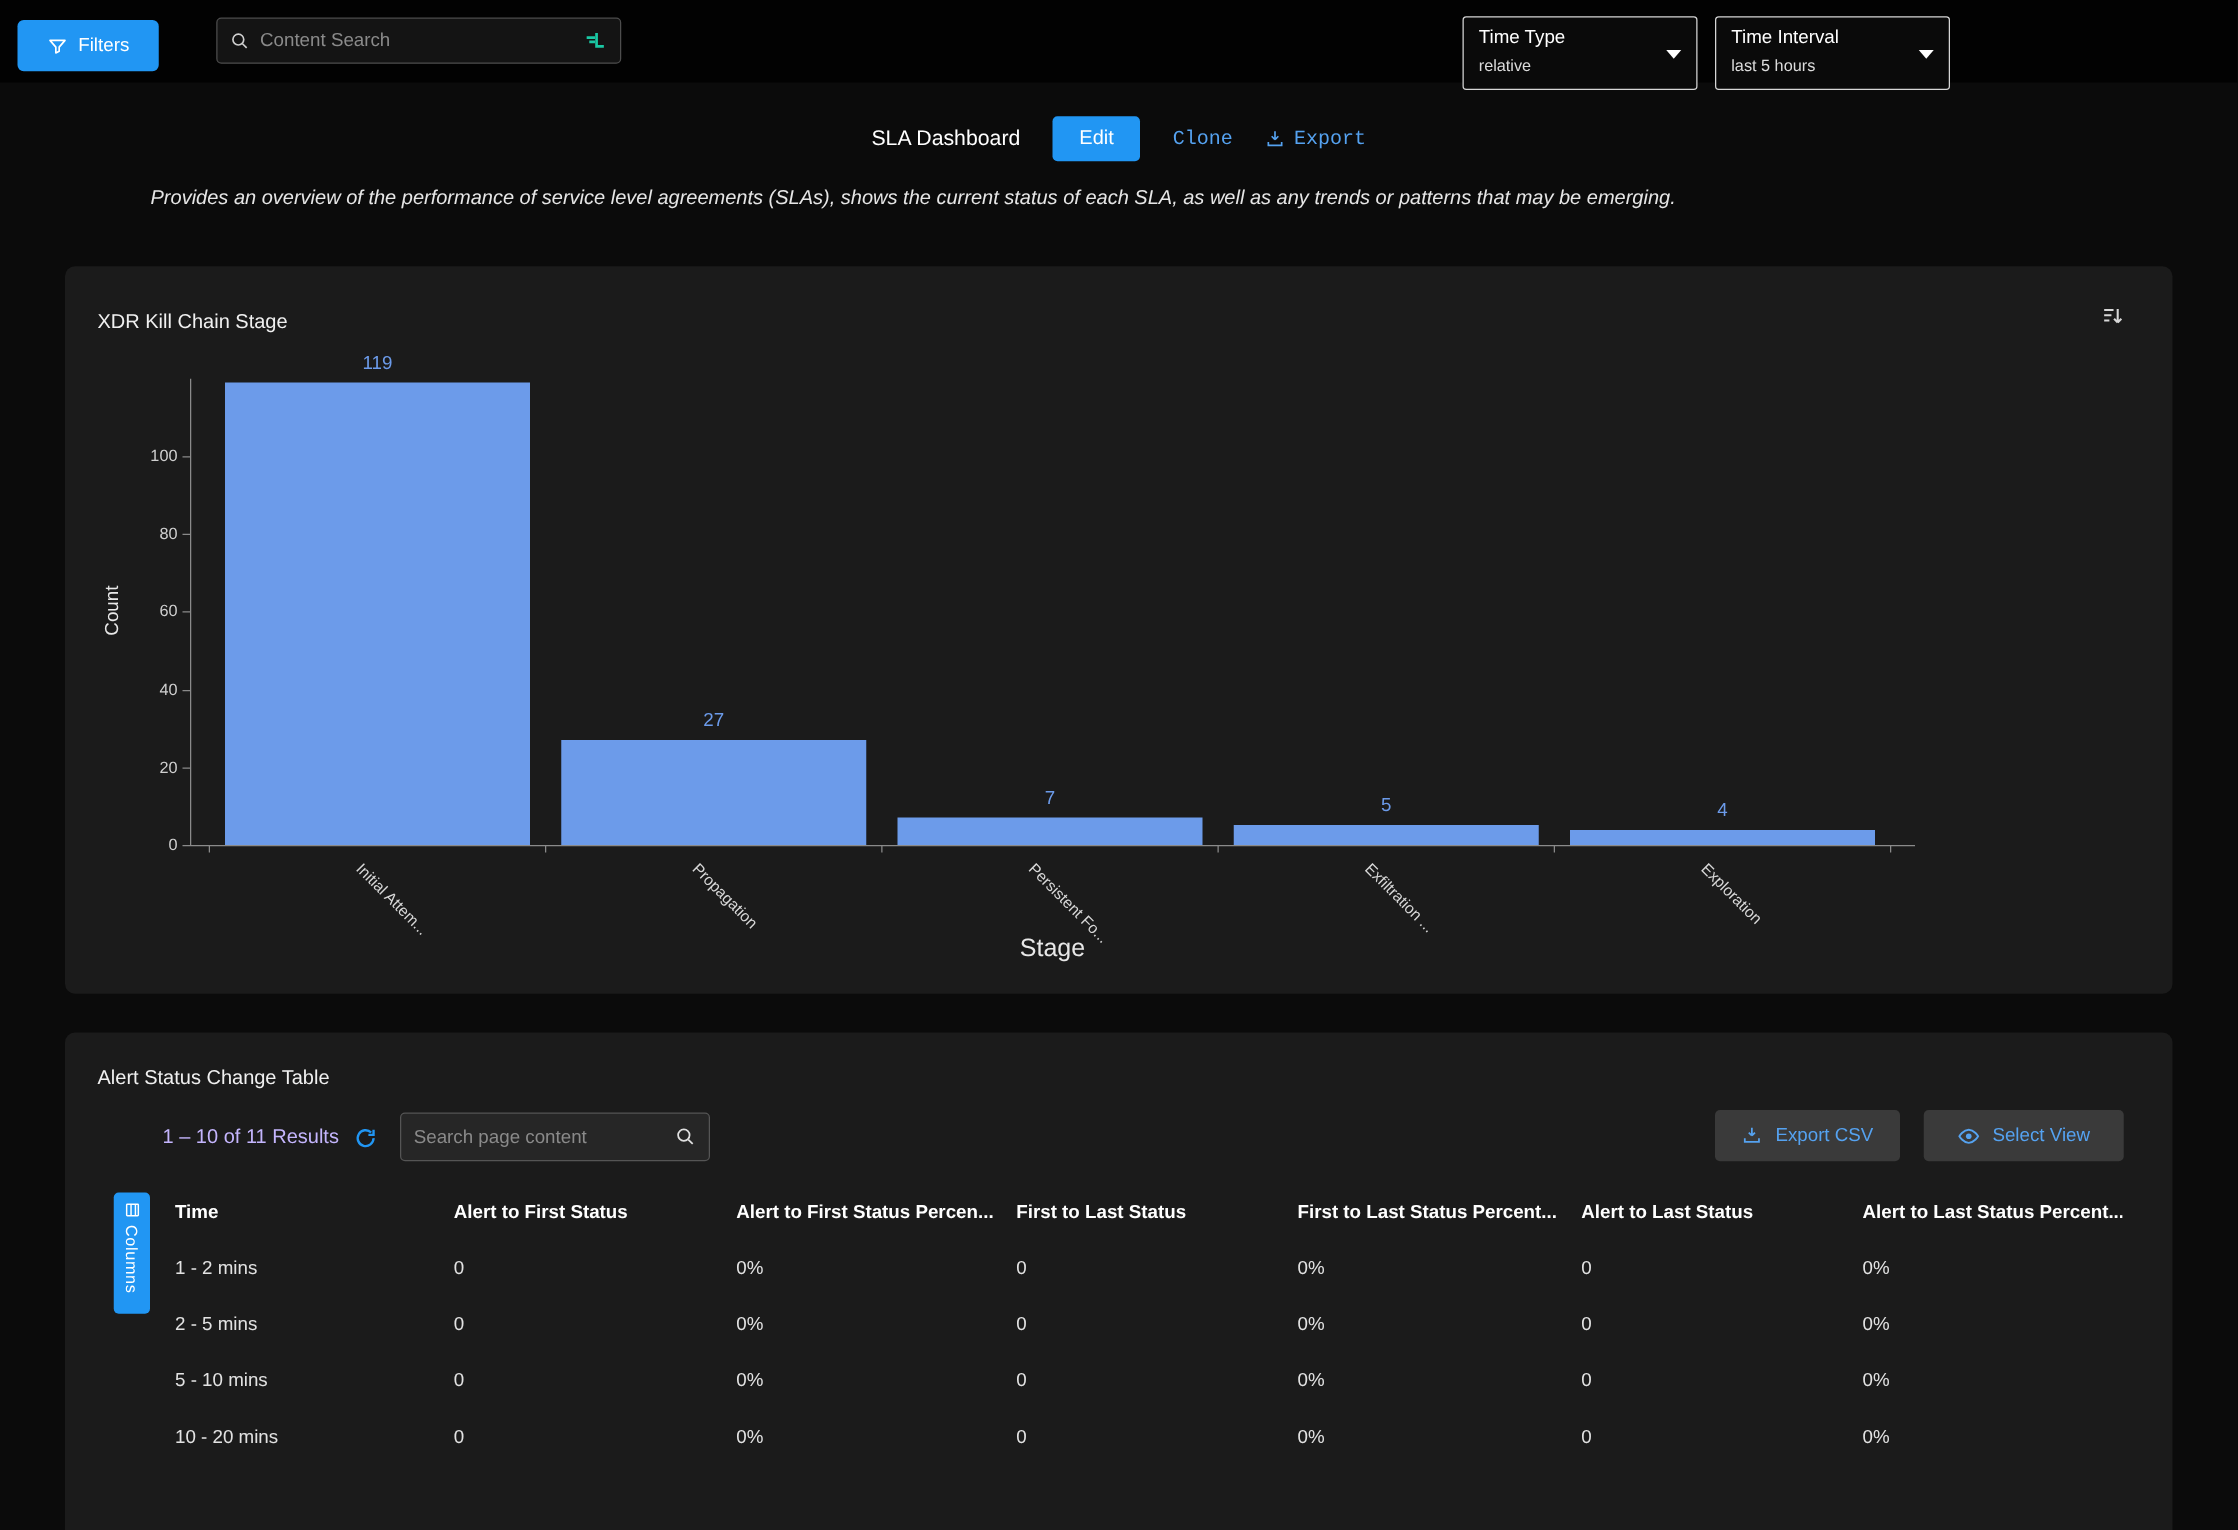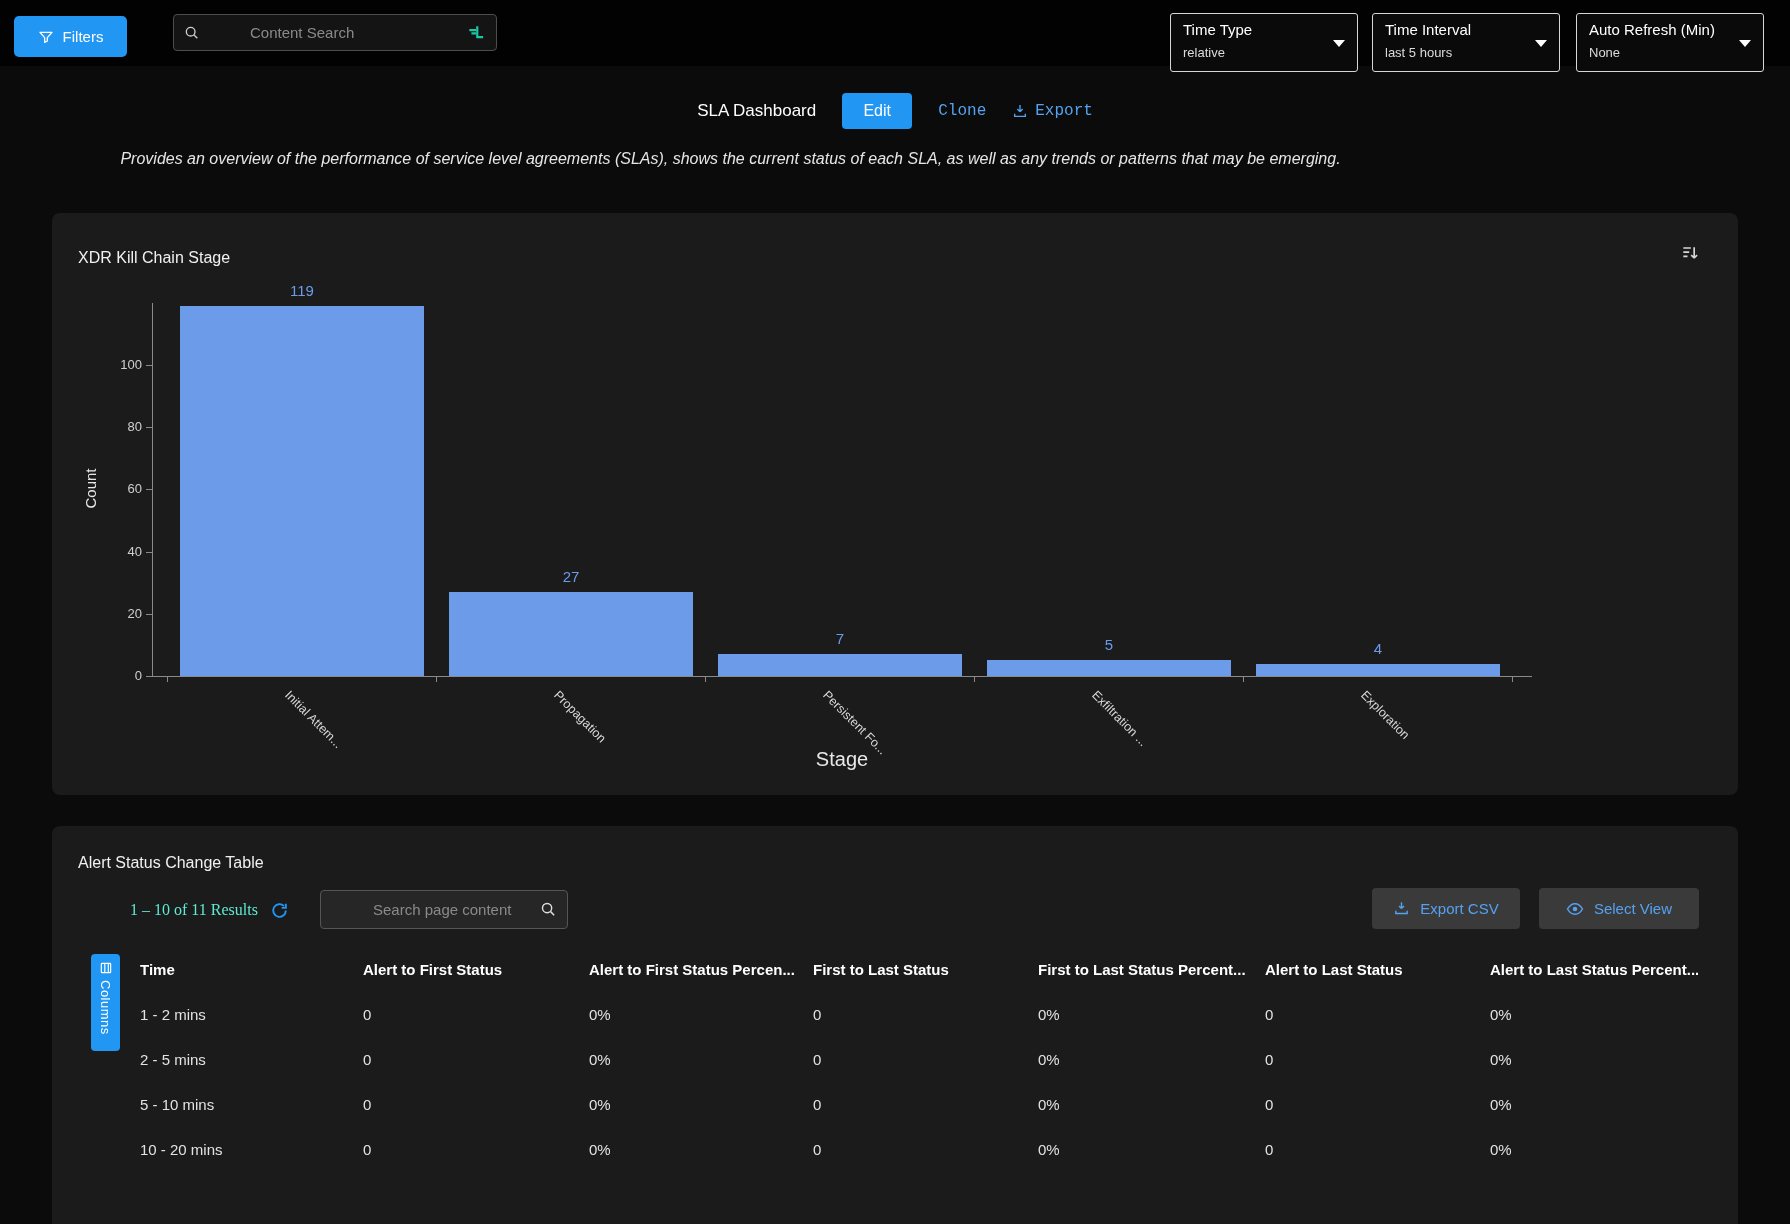--- a/index.html
+++ b/index.html
@@ -17,21 +17,21 @@
     font-size:15px; display:inline-flex; align-items:center; gap:9px; justify-content:center;
   }
   .filters-btn { position:absolute; left:14px; top:16px; width:113px; height:41px; }
   .searchbox {
     position:absolute; display:flex; align-items:center; gap:8px;
     background:#141414; border:1px solid #4d4d4d; border-radius:4px; padding:0 10px;
   }
   .content-search { left:173px; top:14px; width:324px; height:37px; }
   .searchbox input {
     flex:1; background:transparent; border:none; outline:none; color:#e8e8e8;
-    font-size:15px; font-family:inherit; min-width:0;margin-left:42px;
+    font-size:15px; font-family:inherit; min-width:0;
   }
   .searchbox input::placeholder { color:#8a8a8a; }
   .dropdown {
     position:absolute; top:13px; height:59px; width:188px;
     border:1px solid #d6d6d6; border-radius:3px; background:#0a0a0a; cursor:pointer;
   }
   .dropdown .dd-label { position:absolute; left:12px; top:7px; font-size:15px; color:#ffffff; white-space:nowrap; }
   .dropdown .dd-value { position:absolute; left:12px; top:31px; font-size:13px; color:#dcdcdc; white-space:nowrap; }
   .caret {
     position:absolute; right:12px; top:26px; width:0; height:0;
@@ -56,21 +56,21 @@
   .xcat {
     position:absolute; transform-origin:0 0; transform:rotate(45deg);
     font-size:12.5px; color:#d8d8d8; white-space:nowrap;
   }
   .ytick-label { position:absolute; text-align:right; font-size:13px; color:#cfcfcf; }
   .ylabel { position:absolute; transform:rotate(-90deg); font-size:15px; color:#e8e8e8; width:48px; text-align:center; }
   .xlabel { position:absolute; text-align:center; font-size:20px; color:#e8e8e8; }
   .table-panel { top:826px; height:430px; }
   .table-panel .panel-title { top:28px; }
   .results-row { position:absolute; left:78px; top:62px; height:44px; display:flex; align-items:center; gap:12px; }
-  .results-text { font-size:16px; color:#5eead4;font-family:Liberation Serif, serif; }
+  .results-text { font-size:16px; color:#c4b5fd; }
   .refresh-btn { background:none; border:none; cursor:pointer; display:flex; align-items:center; }
   .page-search { left:268px; top:64px; width:248px; height:39px; background:#262626; border-color:#555; }
   .toolbar-btn {
     position:absolute; top:62px; height:41px; background:#3a3a3a; border-radius:4px;
     color:var(--link,#55a2f0); font-size:15px; display:inline-flex; align-items:center; justify-content:center; gap:10px;
     border:none; cursor:pointer; font-family:inherit;
   }
   .export-csv-btn { left:1320px; width:148px; }
   .select-view-btn { left:1487px; width:160px; }
   .columns-tab {
@@ -120,25 +120,20 @@
   </div>
 
   <div class="dropdown" style="left:1170px">
     <span class="dd-label">Time Type</span>
     <span class="dd-value">relative</span>
     <span class="caret"></span>
   </div>
   <div class="dropdown" style="left:1372px">
     <span class="dd-label">Time Interval</span>
     <span class="dd-value">last 5 hours</span>
-    <span class="caret"></span>
-  </div>
-  <div class="dropdown" style="left:1576px">
-    <span class="dd-label">Auto Refresh (Min)</span>
-    <span class="dd-value">None</span>
     <span class="caret"></span>
   </div>
 </div>
 
 <div class="dash-header">
   <span class="dash-title">SLA Dashboard</span>
   <button class="btn btn-primary edit-btn">Edit</button>
   <button class="link">Clone</button>
   <button class="link">
     <span>

